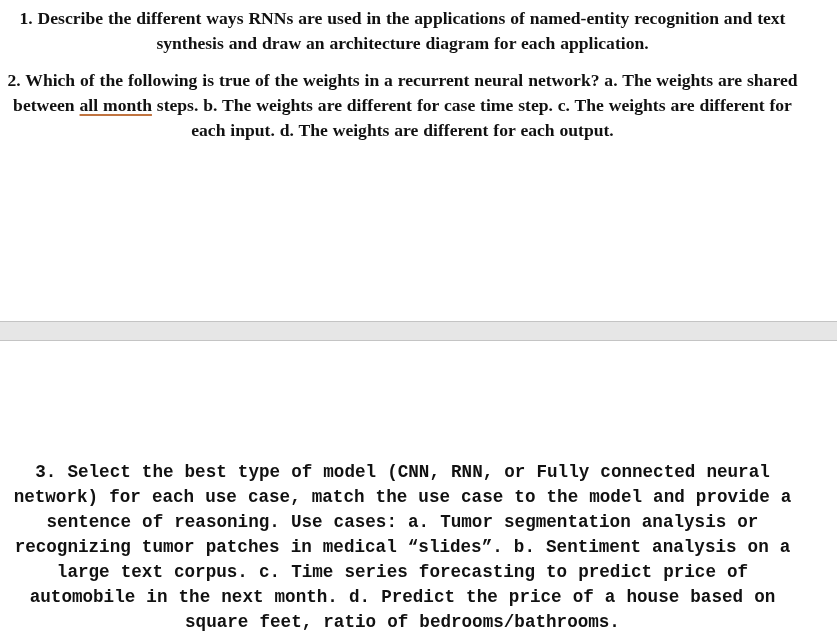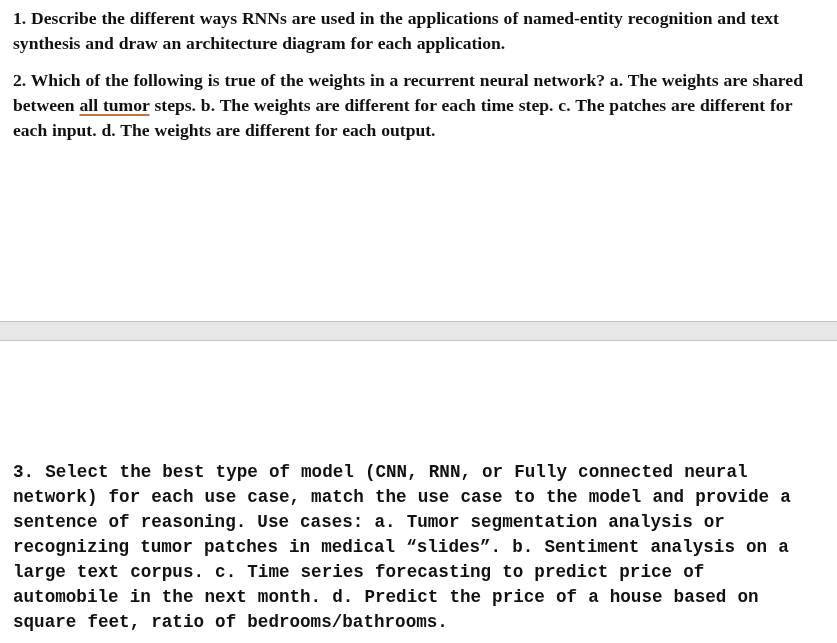--- a/index.html
+++ b/index.html
@@ -13,24 +13,25 @@
       position: relative;
       overflow: hidden;
       font-family: "Liberation Serif", "DejaVu Serif", serif;
       font-weight: bold;
       color: #111111;
       font-size: 17.6px;
       line-height: 25px;
     }
     .question {
       position: absolute;
-      left: 13px;
+      left: 0;
       width: 805px;
       margin: 0;
       word-spacing: 0.5px;
+      text-align: center;
     }
     #q1 { top: 6px; }
     #q2 { top: 68px; }
     #q3 { top: 460px; font-family: Liberation Mono, monospace; }
     .ul-mark {
       text-decoration: underline;
       text-decoration-color: #c0733f;
       text-decoration-thickness: 2px;
       text-underline-offset: 3px;
     }
@@ -43,17 +44,17 @@
       background: #e6e6e6;
       border-top: 1px solid #c4c4c4;
       border-bottom: 1px solid #c4c4c4;
     }
   </style>
 </head>
 <body>
 
 <p id="q1" class="question">1. Describe the different ways RNNs are used in the applications of named-entity recognition and text synthesis and draw an architecture diagram for each application.</p>
 
-<p id="q2" class="question"><span>2. Which of the following is true of the weights in a recurrent neural network? a. The weights are shared between </span><span class="ul-mark">all tumor</span><span> steps. b. The weights are different for each time step. c. The patches are different for each input. d. The weights are different for each output.</span></p>
+<p id="q2" class="question"><span>2. Which of the following is true of the weights in a recurrent neural network? a. The weights are shared between </span><span class="ul-mark">all month</span><span> steps. b. The weights are different for case time step. c. The weights are different for each input. d. The weights are different for each output.</span></p>
 
 <div class="divider-band"></div>
 
 <p id="q3" class="question">3. Select the best type of model (CNN, RNN, or Fully connected neural network) for each use case, match the use case to the model and provide a sentence of reasoning. Use cases: a. Tumor segmentation analysis or recognizing tumor patches in medical “slides”. b. Sentiment analysis on a large text corpus. c. Time series forecasting to predict price of automobile in the next month. d. Predict the price of a house based on square feet, ratio of bedrooms/bathrooms.</p>
 
 </body></html>

